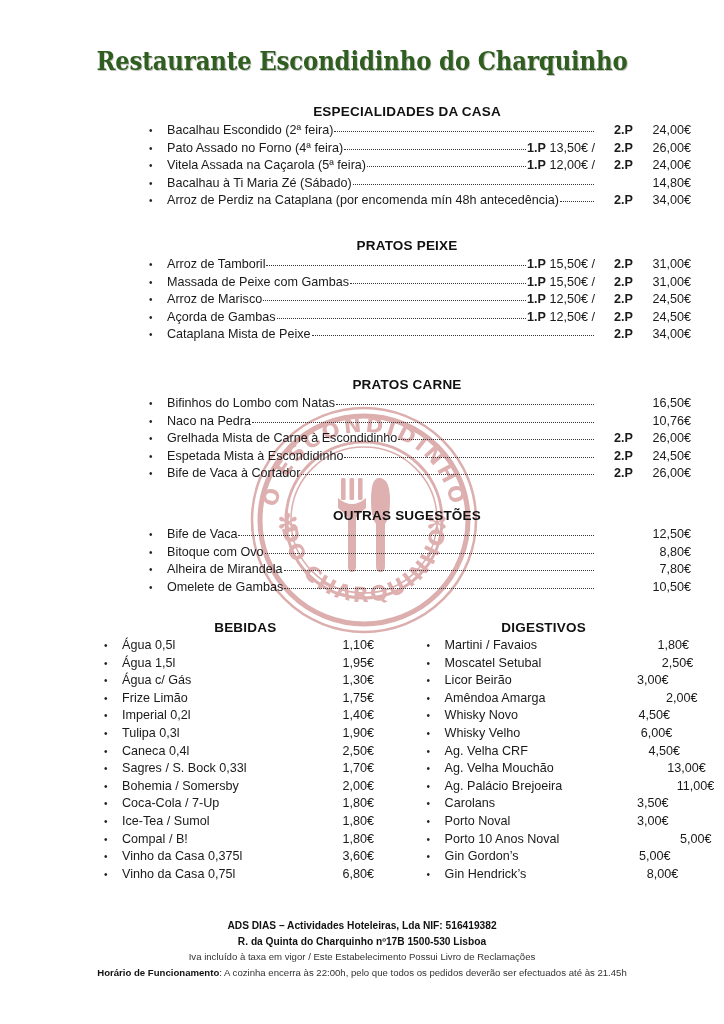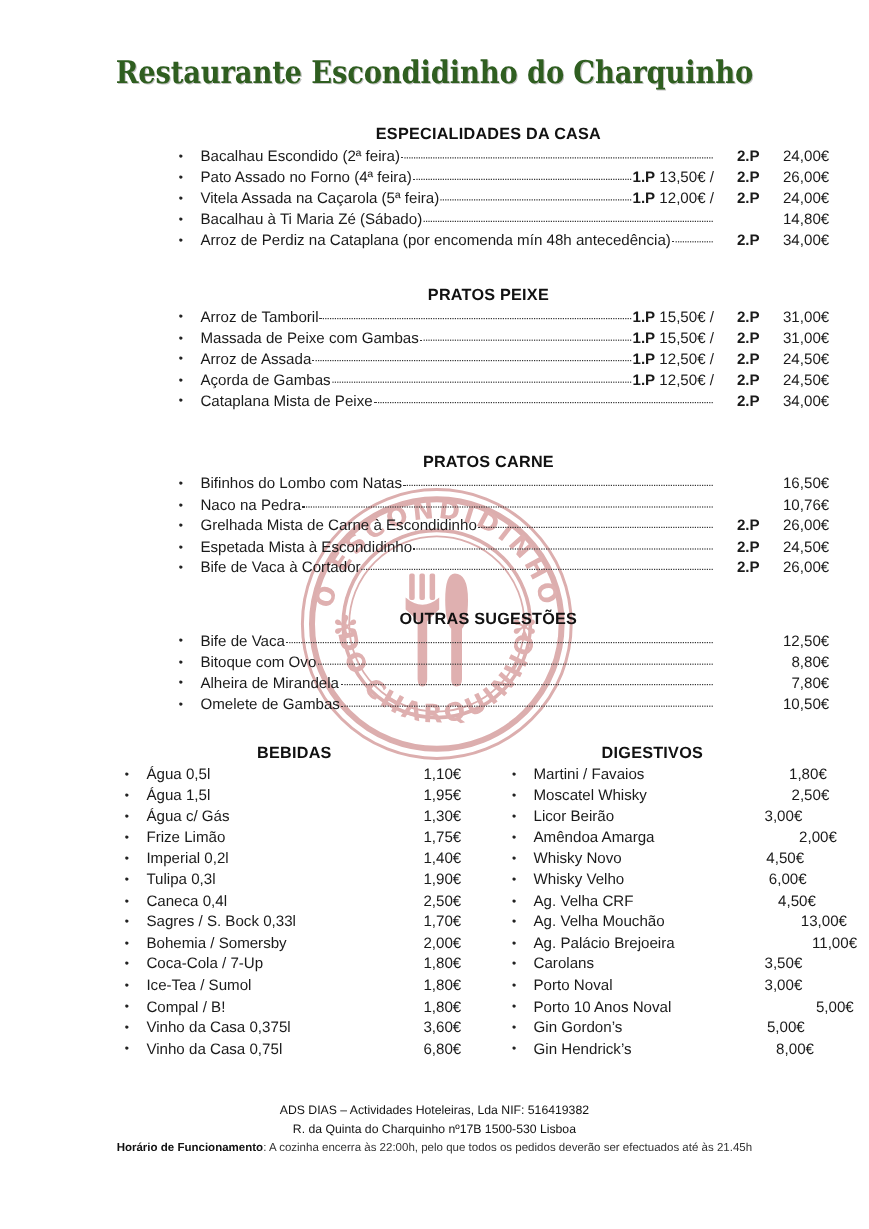--- a/index.html
+++ b/index.html
@@ -125,33 +125,33 @@
     width:588px;
     z-index:2;
     display:flex;
   }
   .dcol{position:relative;}
   .dcol.left{width:330px; margin-left:96px;}
   .dcol.right{width:250px; margin-left:24px;}
   .dcol .sec-head{margin-bottom:2px;}
   .dcol ul.items li{padding-left:26px;gap:48px;}
   .dcol .dsp{flex:1 1 auto;}
-  .left .dprice{flex:0 0 52px;text-align:center;}
+  .left .dprice{flex:0 0 52px;text-align:left;}
   .right .dprice{flex:0 0 56px;text-align:right;}
 
   
   .footer{
     position:absolute;
     left:0; top:918px;
     width:724px;
     text-align:center;
     z-index:2;
   }
   .footer div{line-height:15.5px;}
-  .f1,.f2{font-size:10.2px;font-weight:normal;color:#111;}
+  .f1,.f2{font-size:10.2px;font-weight:bold;color:#111;}
   .f3{font-size:9.6px;color:#333;}
   .f4{font-size:9.6px;color:#333;}
   .f4 b{font-weight:bold;color:#111;}
 </style>
 </head>
 <body>
 
 <div id="page">
 
   <div class="watermark">
@@ -243,21 +243,21 @@
           <span class="price">31,00€</span>
         </li>
         <li>
           <span class="nm">Massada de Peixe com Gambas</span>
           <span class="leader"></span>
           <span class="half"><b>1.P</b> 15,50€ / </span>
           <span class="tag">2.P</span>
           <span class="price">31,00€</span>
         </li>
         <li>
-          <span class="nm">Arroz de Assada</span>
+          <span class="nm">Arroz de Marisco</span>
           <span class="leader"></span>
           <span class="half"><b>1.P</b> 12,50€ / </span>
           <span class="tag">2.P</span>
           <span class="price">24,50€</span>
         </li>
         <li>
           <span class="nm">Açorda de Gambas</span>
           <span class="leader"></span>
           <span class="half"><b>1.P</b> 12,50€ / </span>
           <span class="tag">2.P</span>
@@ -426,21 +426,21 @@
     </div>
     <div class="dcol right">
       <div class="sec-head">DIGESTIVOS</div>
       <ul class="items">
           <li>
             <span class="nm">Martini / Favaios</span>
             <span class="dsp"></span>
             <span class="dprice">1,80€</span>
           </li>
           <li>
-            <span class="nm">Moscatel Whisky</span>
+            <span class="nm">Moscatel Setubal</span>
             <span class="dsp"></span>
             <span class="dprice">2,50€</span>
           </li>
           <li>
             <span class="nm">Licor Beirão</span>
             <span class="dsp"></span>
             <span class="dprice">3,00€</span>
           </li>
           <li>
             <span class="nm">Amêndoa Amarga</span>
@@ -497,16 +497,17 @@
             <span class="dsp"></span>
             <span class="dprice">8,00€</span>
           </li>
         </ul>
     </div>
   </div>
 
   <div class="footer">
     <div class="f1">ADS DIAS – Actividades Hoteleiras, Lda NIF: 516419382</div>
     <div class="f2">R. da Quinta do Charquinho nº17B 1500-530 Lisboa</div>
+    <div class="f3">Iva incluído à taxa em vigor / Este Estabelecimento Possui Livro de Reclamações</div>
     <div class="f4"><b>Horário de Funcionamento</b><span>: A cozinha encerra às 22:00h, pelo que todos os pedidos deverão ser efectuados até às 21.45h</span></div>
   </div>
 
 </div>
 
 </body></html>

